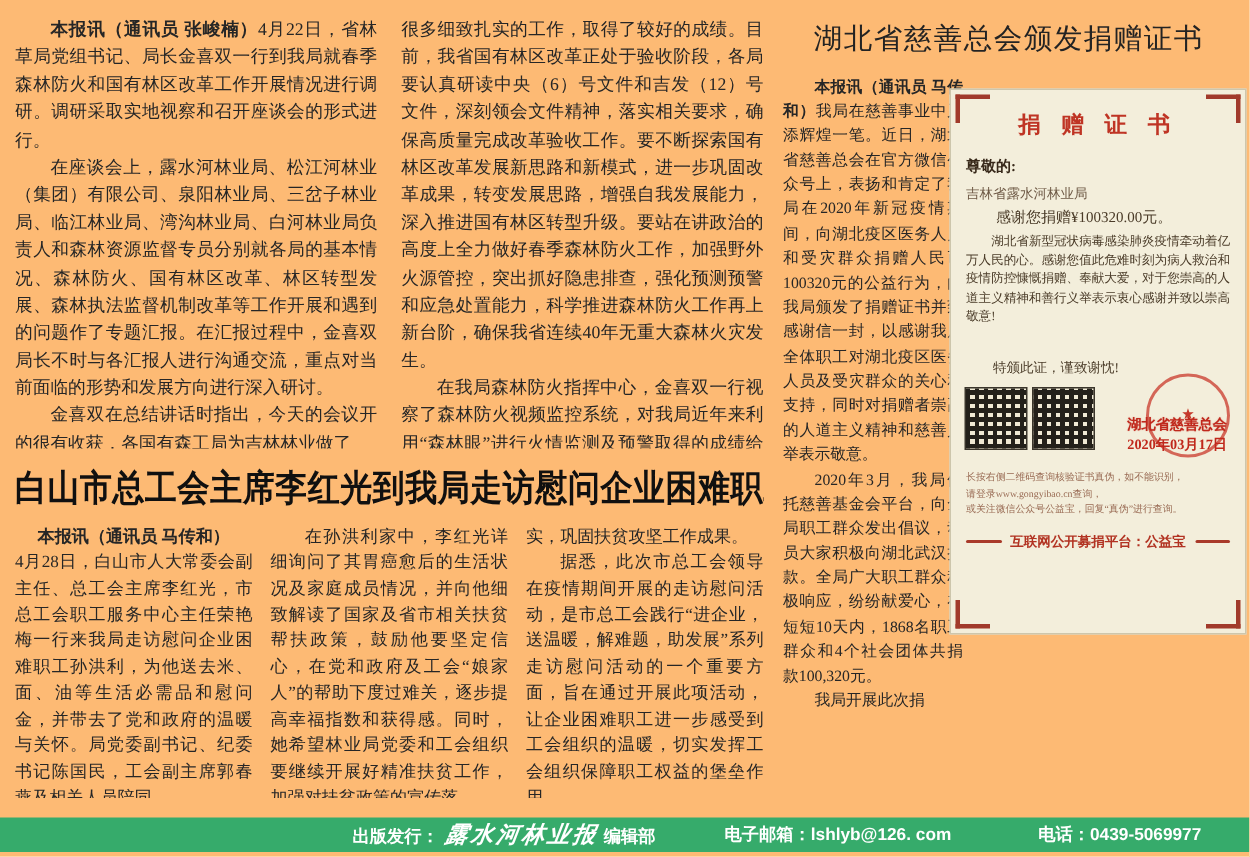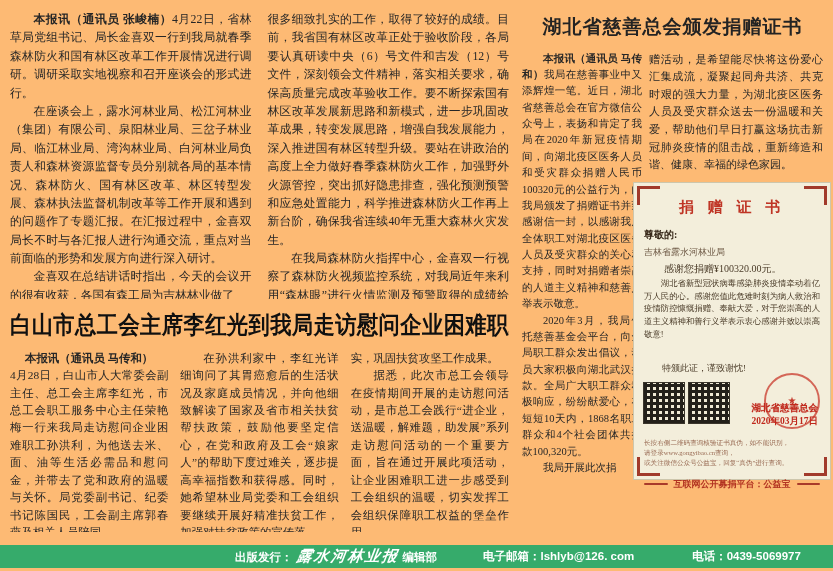--- a/index.html
+++ b/index.html
@@ -26,31 +26,31 @@
     margin:2px 0 9px 0;font-size:24px;font-weight:bold;color:#101010;
     white-space:nowrap;transform:scaleX(0.885);transform-origin:0 50%;
     letter-spacing:0.5px;
   }
   .cols3{display:flex;gap:12px;height:188px;overflow:hidden;}
   .cols3 .col{flex:1;font-size:11.4px;line-height:1.53;}
   .byline-line{text-indent:0;text-align:center;font-weight:bold;}
 
   
   .art-charity h2{
-    margin:4px 0 10px 0;text-align:center;font-weight:bold;color:#232323;
+    margin:4px 0 10px 0;text-align:center;font-weight:normal;color:#232323;
     font-family:"Liberation Sans","DejaVu Sans",sans-serif;
     font-size:19px;line-height:1.4;letter-spacing:1px;
   }
   .cols2{display:flex;gap:7px;}
   .colA{flex:0 0 120px;font-size:10.5px;line-height:1.56;}
   .colB{flex:1;font-size:11px;line-height:1.6;min-width:0;}
 
   
   .certificate{
-    position:relative;margin-top:8px;margin-left:-16px;width:198px;height:298px;
+    position:relative;margin-top:8px;margin-left:-16px;width:198px;height:364px;
     box-sizing:border-box;background:#f3eedb;border:1px solid #cdc6ac;
     padding:10px 10px 6px 10px;color:#4a3b28;
   }
   .corner{position:absolute;width:20px;height:16px;}
   .corner.tl{top:3px;left:3px;border-top:3px solid #a13a2b;border-left:3px solid #a13a2b;}
   .corner.tr{top:3px;right:3px;border-top:3px solid #a13a2b;border-right:3px solid #a13a2b;}
   .corner.bl{bottom:3px;left:3px;border-bottom:3px solid #a13a2b;border-left:3px solid #a13a2b;}
   .corner.br{bottom:3px;right:3px;border-bottom:3px solid #a13a2b;border-right:3px solid #a13a2b;}
   .cert-title{text-align:center;color:#bf3424;font-weight:bold;font-size:15px;letter-spacing:5px;margin:2px 0 8px 0;text-indent:0;}
   .cert-salutation{font-weight:bold;font-size:10px;color:#38291a;text-indent:0;}
@@ -137,21 +137,20 @@
     <div class="right-zone">
       <section class="art-charity">
         <h2><span>湖北省慈善总会颁发捐赠证书</span><br></h2>
         <div class="cols2">
           <div class="colA">
             <p><span class="byline">本报讯（通讯员 马传和）</span><span>我局在慈善事业中又添辉煌一笔。近日，湖北省慈善总会在官方微信公众号上，表扬和肯定了我局在2020年新冠疫情期间，向湖北疫区医务人员和受灾群众捐赠人民币100320元的公益行为，向我局颁发了捐赠证书并致感谢信一封，以感谢我局全体职工对湖北疫区医务人员及受灾群众的关心和支持，同时对捐赠者崇高的人道主义精神和慈善义举表示敬意。</span></p>
             <p>2020年3月，我局依托慈善基金会平台，向全局职工群众发出倡议，动员大家积极向湖北武汉捐款。全局广大职工群众积极响应，纷纷献爱心，在短短10天内，1868名职工群众和4个社会团体共捐款100,320元。</p>
             <p>我局开展此次捐</p>
           </div>
           <div class="colB">
-            <p class="noindent">赠活动，是希望能尽快将这份爱心汇集成流，凝聚起同舟共济、共克时艰的强大力量，为湖北疫区医务人员及受灾群众送去一份温暖和关爱，帮助他们早日打赢这场抗击新冠肺炎疫情的阻击战，重新缔造和谐、健康、幸福的绿色家园。</p>
 
             <div class="certificate">
               <div class="corner tl"></div>
               <div class="corner tr"></div>
               <div class="corner bl"></div>
               <div class="corner br"></div>
 
               <p class="cert-title">捐 赠 证 书</p>
               <p class="cert-salutation">尊敬的:</p>
               <p class="cert-recipient">吉林省露水河林业局</p>

